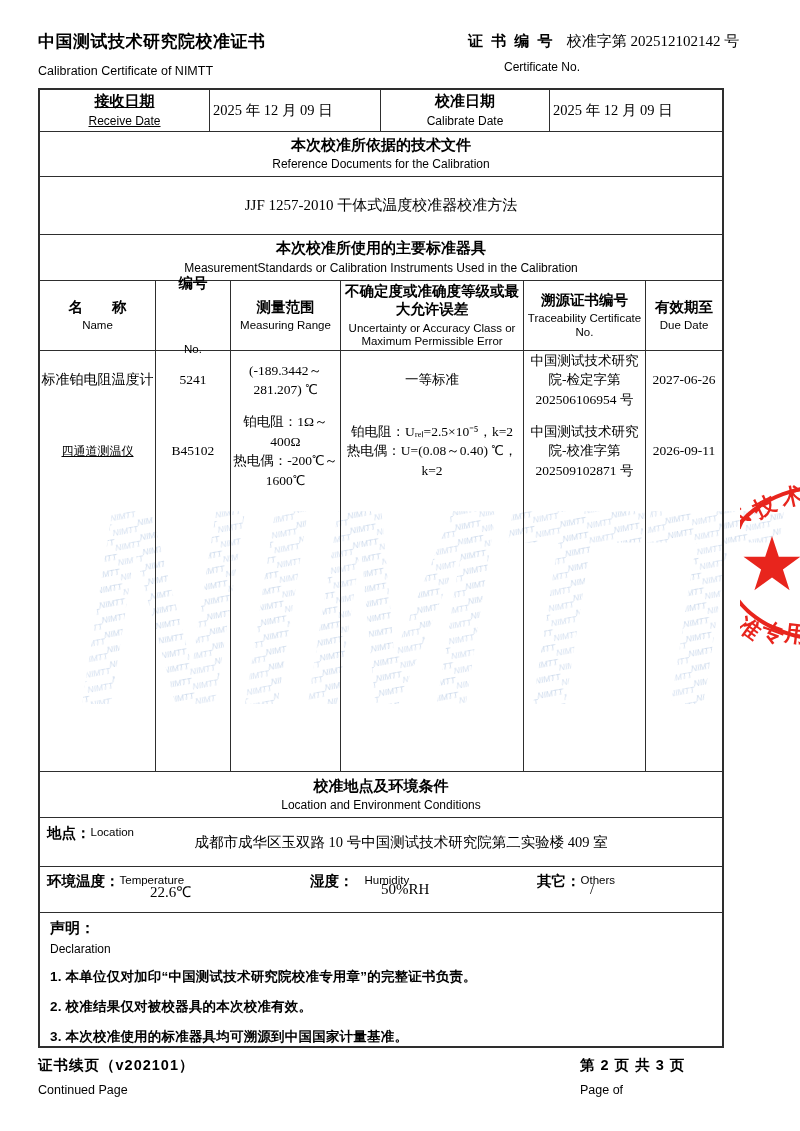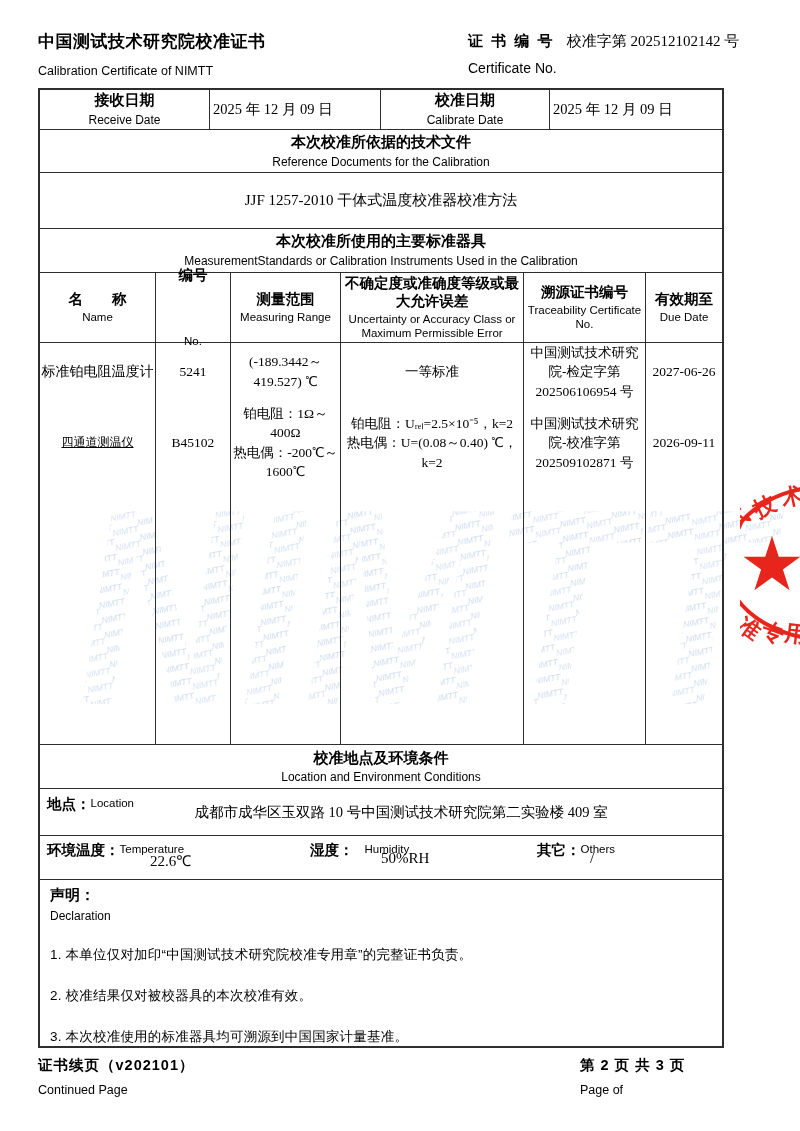--- a/index.html
+++ b/index.html
@@ -9,21 +9,21 @@
   }
 
   
   .hdr-left { position:absolute; left:38px; top:30px; }
   .hdr-title-cn { font-size:17px; font-weight:bold; letter-spacing:0.5px; }
   .hdr-title-en { font-size:12.5px; margin-top:11px; }
   .hdr-right { position:absolute; left:468px; top:32px; }
   .cert-line { font-size:15px; white-space:nowrap; }
   .cert-label { font-weight:bold; letter-spacing:2px; }
   .cert-value { font-family:"Liberation Serif", serif; margin-left:8px; }
-  .cert-en { font-size:14px; margin-top:9px; }
+  .cert-en { font-size:12px; margin-top:9px;margin-left:36px; }
 
   
   .tbl {
     position:absolute; left:38px; top:88px; width:686px; height:960px;
     border:2px solid #2e2e2e; box-sizing:border-box;
     display:flex; flex-direction:column; background:transparent; z-index:2;
   }
   .trow { display:flex; box-sizing:border-box; border-bottom:1px solid #2e2e2e; }
   .trow:last-child { border-bottom:none; flex:1; }
   .tc { box-sizing:border-box; border-right:1px solid #2e2e2e;
@@ -57,21 +57,21 @@
   .lbl2 .cn-b { font-size:14.5px; }
   .lbl2 .en-s { font-size:11.5px; margin-top:2px; }
   .locval { width:100%; text-align:center; font-family:"Liberation Serif", serif; font-size:14.5px;
             align-self:center; padding-left:40px; box-sizing:border-box; }
   .envval { font-family:"Liberation Serif", serif; font-size:15px; }
 
   
   .decl { display:block; padding:6px 10px 0 10px; box-sizing:border-box; }
   .decl-cn { font-weight:bold; font-size:15px; }
   .decl-en { font-size:12px; margin-top:4px; }
-  .decl-item { font-size:13.5px; font-weight:400; margin-top:23px; letter-spacing:0.2px; }
+  .decl-item { font-size:13.5px; font-weight:700; margin-top:12px; letter-spacing:0.2px; }
 
   
   .ftr-left { position:absolute; left:38px; top:1056px; }
   .ftr-right { position:absolute; left:580px; top:1056px; }
   .ftr-cn { font-weight:bold; font-size:14.5px; letter-spacing:1px; }
   .ftr-en { font-size:12.5px; margin-top:8px; }
 
   
   .wm-svg { position:absolute; left:72px; top:452px; z-index:1; pointer-events:none; }
   .seal-svg { position:absolute; left:740px; top:468px; z-index:3; pointer-events:none; }
@@ -99,21 +99,21 @@
     <div class="cert-line">
       <span class="cert-label">证 书 编 号</span>
       <span class="cert-value">校准字第 202512102142 号</span>
     </div>
     <div class="cert-en">Certificate No.</div>
   </div>
 
   <div class="tbl">
 
     <div class="trow" style="height:43px;">
-      <div class="tc" style="width:170px;">
+      <div class="tc" style="width:170px;text-decoration:underline;">
         <div class="cn-b">接收日期</div>
         <div class="en-s">Receive Date</div>
       </div>
       <div class="tc val-left" style="width:171px;">
         <div class="date-val">2025 年 12 月 09 日</div>
       </div>
       <div class="tc" style="width:169px;">
         <div class="cn-b">校准日期</div>
         <div class="en-s">Calibrate Date</div>
       </div>
@@ -181,21 +181,21 @@
       <div class="tc bodycol" style="width:75px;">
         <div class="slotA">
             <div class="bcell">5241</div>
           </div>
         <div class="slotB">
             <div class="bcell">B45102</div>
           </div>
       </div>
       <div class="tc bodycol" style="width:110px;">
         <div class="slotA">
-            <div class="bcell">(-189.3442～419.527) ℃</div>
+            <div class="bcell">(-189.3442～281.207) ℃</div>
           </div>
         <div class="slotB">
           <div class="bcell">铂电阻：1Ω～400Ω</div>
           <div class="bcell">热电偶：-200℃～1600℃</div>
         </div>
       </div>
       <div class="tc bodycol" style="width:183px;">
         <div class="slotA">
             <div class="bcell">一等标准</div>
           </div>

